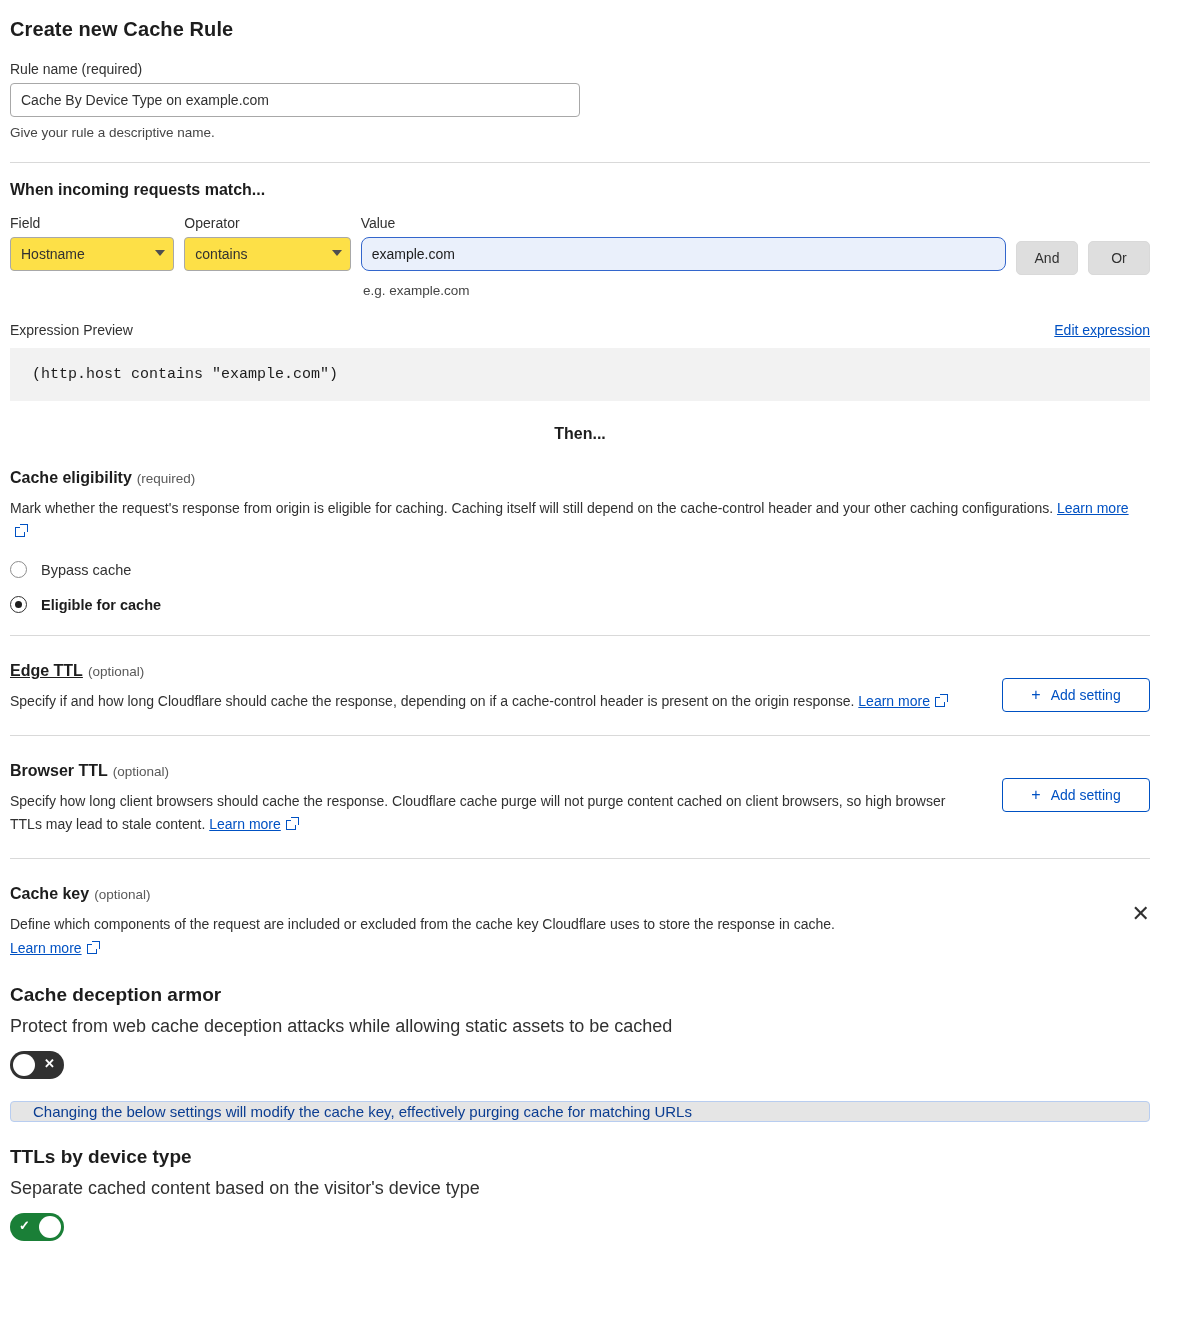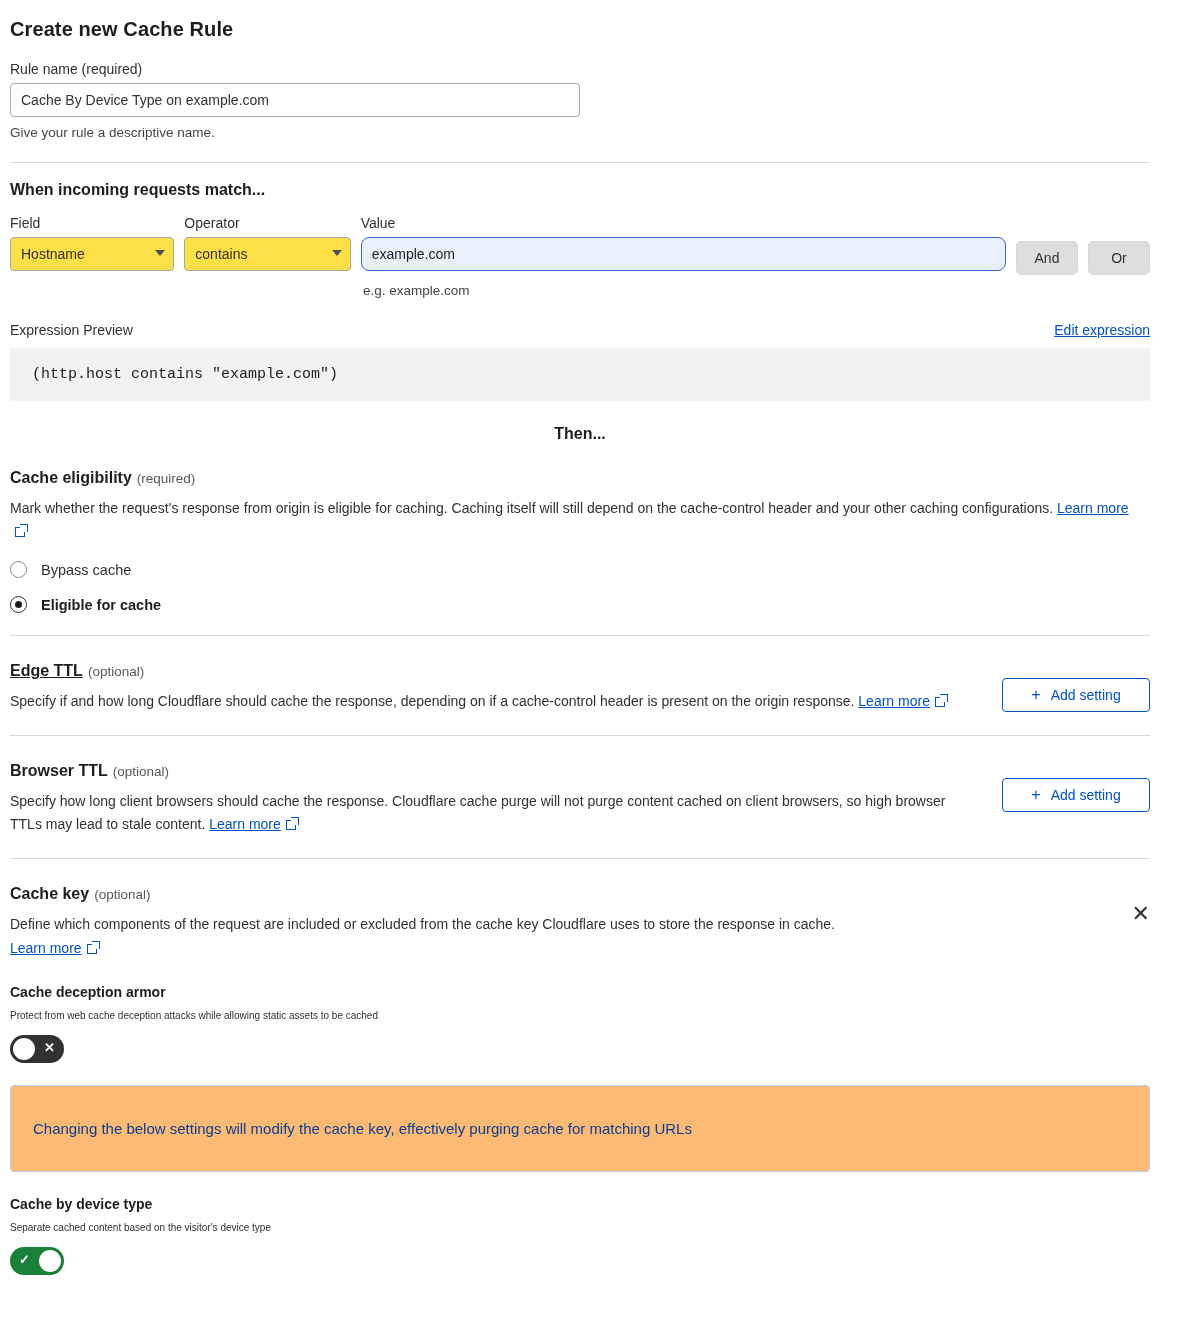--- a/index.html
+++ b/index.html
@@ -243,27 +243,27 @@
   .plus { font-size: 16px; line-height: 1; }
   .close-x {
     font-size: 22px;
     color: #313131;
     cursor: pointer;
     line-height: 1;
     margin-top: 26px;
     user-select: none;
   }
   .sub-title {
-    font-size: 14px;
+    font-size: 19px;
     font-weight: bold;
     color: #1d1d1d;
     margin-top: 24px;
   }
   .sub-desc {
-    font-size: 10px;
+    font-size: 18px;
     color: #313131;
     margin-top: 10px;
   }
   .toggle {
     width: 54px; height: 28px;
     border-radius: 14px;
     position: relative;
     margin-top: 14px;
     cursor: pointer;
     display: block;
@@ -283,24 +283,24 @@
     position: absolute;
     top: 5px;
     font-size: 13px;
     color: #fff;
     font-weight: bold;
   }
   .toggle.off .tog-glyph { right: 9px; }
   .toggle.on .tog-glyph { left: 9px; }
   .notice {
     width: 1140px;
-    background: #fdba74;
+    background: #e5e5e5;
     border: 1px solid #b8cdf0;
     border-radius: 4px;
-    padding: 34px 22px;
+    padding: 1px 22px;
     margin-top: 22px;
     font-size: 15px;
     color: #0b3d91;
   }
 </style>
 </head>
 <body>
 
 <div class="page">
 
@@ -434,21 +434,21 @@
     <div class="sub-desc">Protect from web cache deception attacks while allowing static assets to be cached</div>
     <span class="toggle off">
       <span class="knob"></span>
       <span class="tog-glyph">✕</span>
     </span>
   </div>
 
   <div class="notice">Changing the below settings will modify the cache key, effectively purging cache for matching URLs</div>
 
   <div>
-    <div class="sub-title">Cache by device type</div>
+    <div class="sub-title">TTLs by device type</div>
     <div class="sub-desc">Separate cached content based on the visitor's device type</div>
     <span class="toggle on">
       <span class="knob"></span>
       <span class="tog-glyph">✓</span>
     </span>
   </div>
 
 </div>
 
 </body></html>

